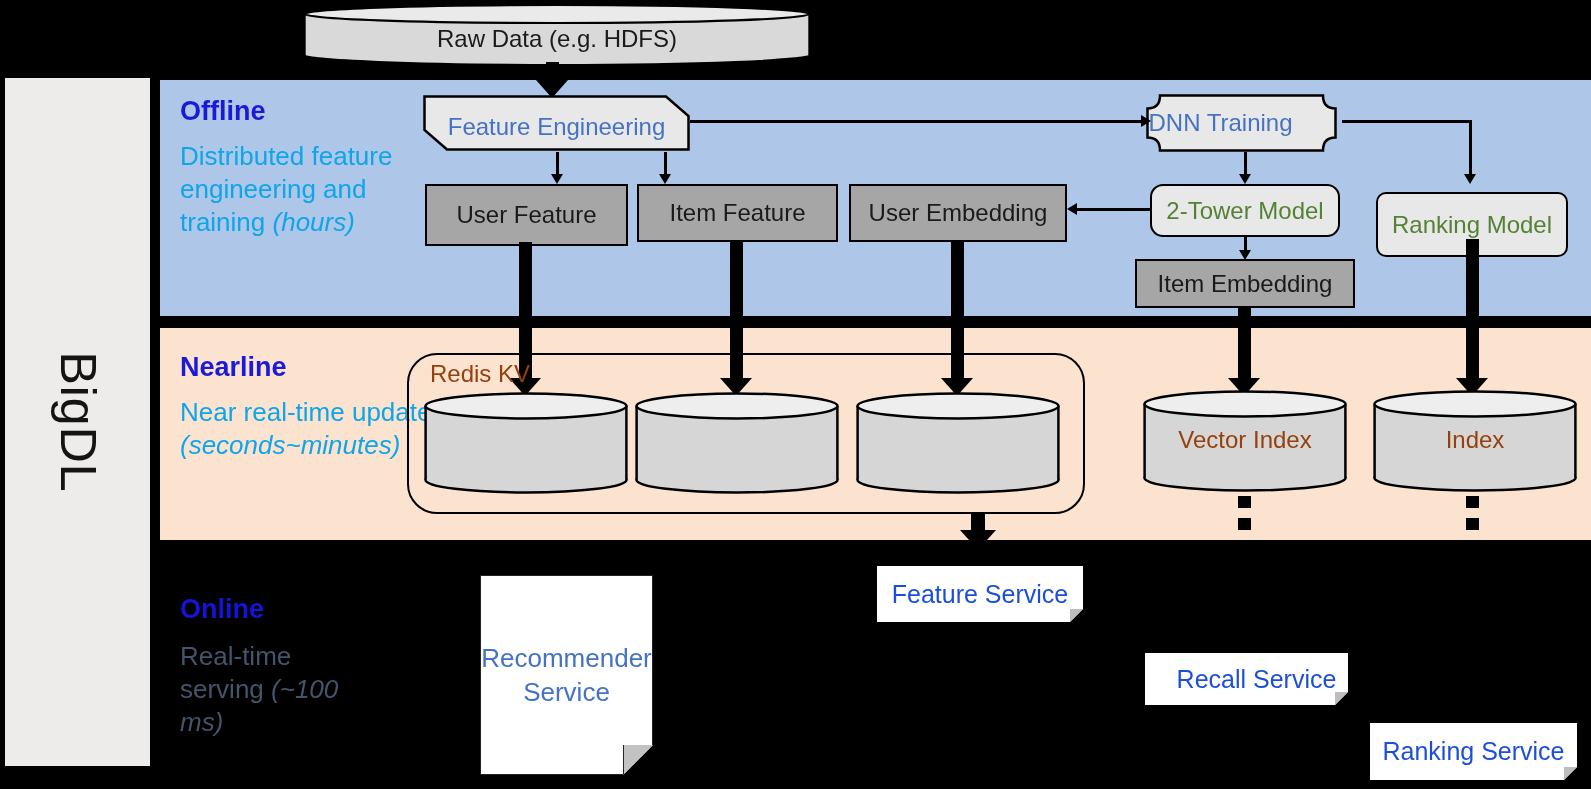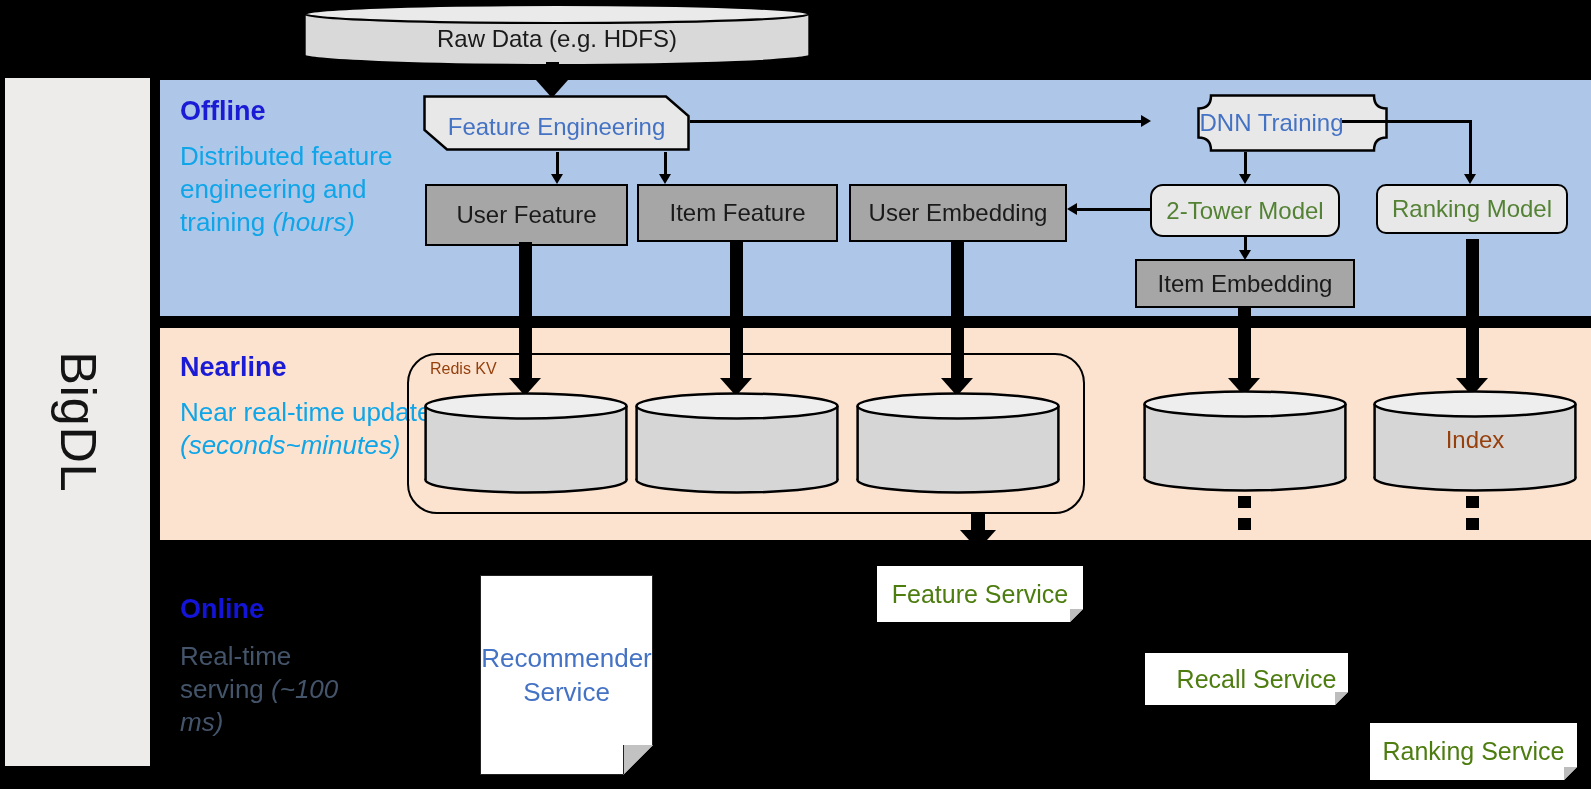--- a/index.html
+++ b/index.html
@@ -35,26 +35,26 @@
   .ah-right { width:0; height:0; border-top:6.5px solid transparent; border-bottom:6.5px solid transparent; border-left:10px solid #000; }
   .ah-left { width:0; height:0; border-top:6.5px solid transparent; border-bottom:6.5px solid transparent; border-right:10px solid #000; }
 
   
   .tbar { width:13px; background:#000; }
   .th-down { width:0; height:0; border-left:16px solid transparent; border-right:16px solid transparent; border-top:18px solid #000; }
   .dash-sq { width:13px; height:12px; background:#000; }
 
   
   .redis-box { left:407px; top:353px; width:678px; height:161px; border:2.5px solid #000; border-radius:30px; }
-  .redis-label { left:430px; top:360px; font-size:16px; color:#96400d; }
+  .redis-label { left:430px; top:360px; font-size:24px; color:#96400d; }
 
   .cyl-label { position:absolute; left:0; right:0; top:36px; text-align:center; font-size:24px; color:#96400d; }
 
   
-  .svc { background:#fff; display:flex; align-items:center; justify-content:center; font-size:25px; color:#4d7c0f;
+  .svc { background:#fff; display:flex; align-items:center; justify-content:center; font-size:25px; color:#1d4ed8;
          clip-path:polygon(0 0,100% 0,100% calc(100% - 13px),calc(100% - 13px) 100%,0 100%); }
   .svc-fold { width:13px; height:13px; background:#bdbdbd; clip-path:polygon(0 0,100% 0,0 100%); }
 
   .doc { left:480px; top:575px; width:173px; height:200px; background:#fff; border:1.5px solid #222;
          clip-path:polygon(0 0,100% 0,100% calc(100% - 30px),calc(100% - 30px) 100%,0 100%);
          display:flex; align-items:center; justify-content:center; text-align:center;
          font-size:26px; line-height:34px; color:#4472c4; padding:0 12px; }
   .doc-fold { left:623px; top:745px; width:30px; height:30px; background:#c2c2c2; clip-path:polygon(0 0,100% 0,0 100%); border-left:1px solid #222; }
 </style>
 </head>
@@ -101,21 +101,21 @@
   <div class="abs tbar" style="left:546px; top:62px; height:20px;"></div>
   <div class="abs th-down" style="left:536px; top:80px;"></div>
 
   <div class="abs" style="left:423px; top:95px; width:267px; height:64px;">
     <svg width="267" height="56" viewBox="0 0 267 56">
       <path d="M1.5,1.5 L243,1.5 L265.5,21 L265.5,54.5 L24,54.5 L1.5,35 Z" fill="#e9e8e8" stroke="#000" stroke-width="2.5"></path>
     </svg>
     <div class="shape-label">Feature Engineering</div>
   </div>
 
-  <div class="abs" style="left:1176px; top:94px; width:191px; height:58px;padding-left:21px;">
+  <div class="abs" style="left:1125px; top:94px; width:191px; height:58px;padding-left:21px;">
     <svg width="191" height="58" viewBox="0 0 191 58">
       <path d="M14,1.5 L177,1.5 Q177,14.5 189.5,14.5 L189.5,43.5 Q177,43.5 177,56.5 L14,56.5 Q14,43.5 1.5,43.5 L1.5,14.5 Q14,14.5 14,1.5 Z" fill="#e9e8e8" stroke="#000" stroke-width="2.5"></path>
     </svg>
     <div class="shape-label">DNN Training</div>
   </div>
 
   <div class="abs hline" style="left:690px; top:120px; width:452px;"></div>
   <div class="abs ah-right" style="left:1141px; top:115px;"></div>
 
   <div class="abs vline" style="left:556px; top:152px; height:24px;"></div>
@@ -136,21 +136,21 @@
   <div class="abs graybox" style="left:637px; top:184px; width:201px; height:58px;">
     <span>Item Feature</span>
   </div>
   <div class="abs graybox" style="left:849px; top:184px; width:218px; height:58px;">
     <span>User Embedding</span>
   </div>
 
   <div class="abs roundbox" style="left:1150px; top:184px; width:190px; height:53px;border-radius:13px;">
     <span>2-Tower Model</span>
   </div>
-  <div class="abs roundbox" style="left:1376px; top:184px; width:192px; height:50px;">
+  <div class="abs roundbox" style="left:1376px; top:192px; width:192px; height:65px;">
     <span>Ranking Model</span>
   </div>
 
   <div class="abs hline" style="left:1077px; top:208px; width:73px;"></div>
   <div class="abs ah-left" style="left:1067px; top:203px;"></div>
 
   <div class="abs vline" style="left:1244px; top:237px; height:15px;"></div>
   <div class="abs ah-down" style="left:1239px; top:250px;"></div>
 
   <div class="abs graybox" style="left:1135px; top:259px; width:220px; height:49px;">
@@ -200,20 +200,21 @@
   </div>
 
   <div class="abs" style="left:1143px; top:390px; width:204px; height:102px;">
     <svg width="204" height="102" viewBox="0 0 204 102">
       <ellipse cx="102" cy="88" rx="100.5" ry="12.5" fill="#d6d6d6" stroke="#000" stroke-width="2.5"></ellipse>
       <rect x="1.5" y="14" width="201" height="74" fill="#d6d6d6"></rect>
       <line x1="1.6" y1="14" x2="1.6" y2="88" stroke="#000" stroke-width="2.5"></line>
       <line x1="202.4" y1="14" x2="202.4" y2="88" stroke="#000" stroke-width="2.5"></line>
       <ellipse cx="102" cy="14" rx="100.5" ry="12.5" fill="#eeeeee" stroke="#000" stroke-width="2.5"></ellipse>
     </svg>
+    <div class="cyl-label">Vector Index</div>
   </div>
 
   <div class="abs" style="left:1373px; top:390px; width:204px; height:102px;">
     <svg width="204" height="102" viewBox="0 0 204 102">
       <ellipse cx="102" cy="88" rx="100.5" ry="12.5" fill="#d6d6d6" stroke="#000" stroke-width="2.5"></ellipse>
       <rect x="1.5" y="14" width="201" height="74" fill="#d6d6d6"></rect>
       <line x1="1.6" y1="14" x2="1.6" y2="88" stroke="#000" stroke-width="2.5"></line>
       <line x1="202.4" y1="14" x2="202.4" y2="88" stroke="#000" stroke-width="2.5"></line>
       <ellipse cx="102" cy="14" rx="100.5" ry="12.5" fill="#eeeeee" stroke="#000" stroke-width="2.5"></ellipse>
     </svg>

